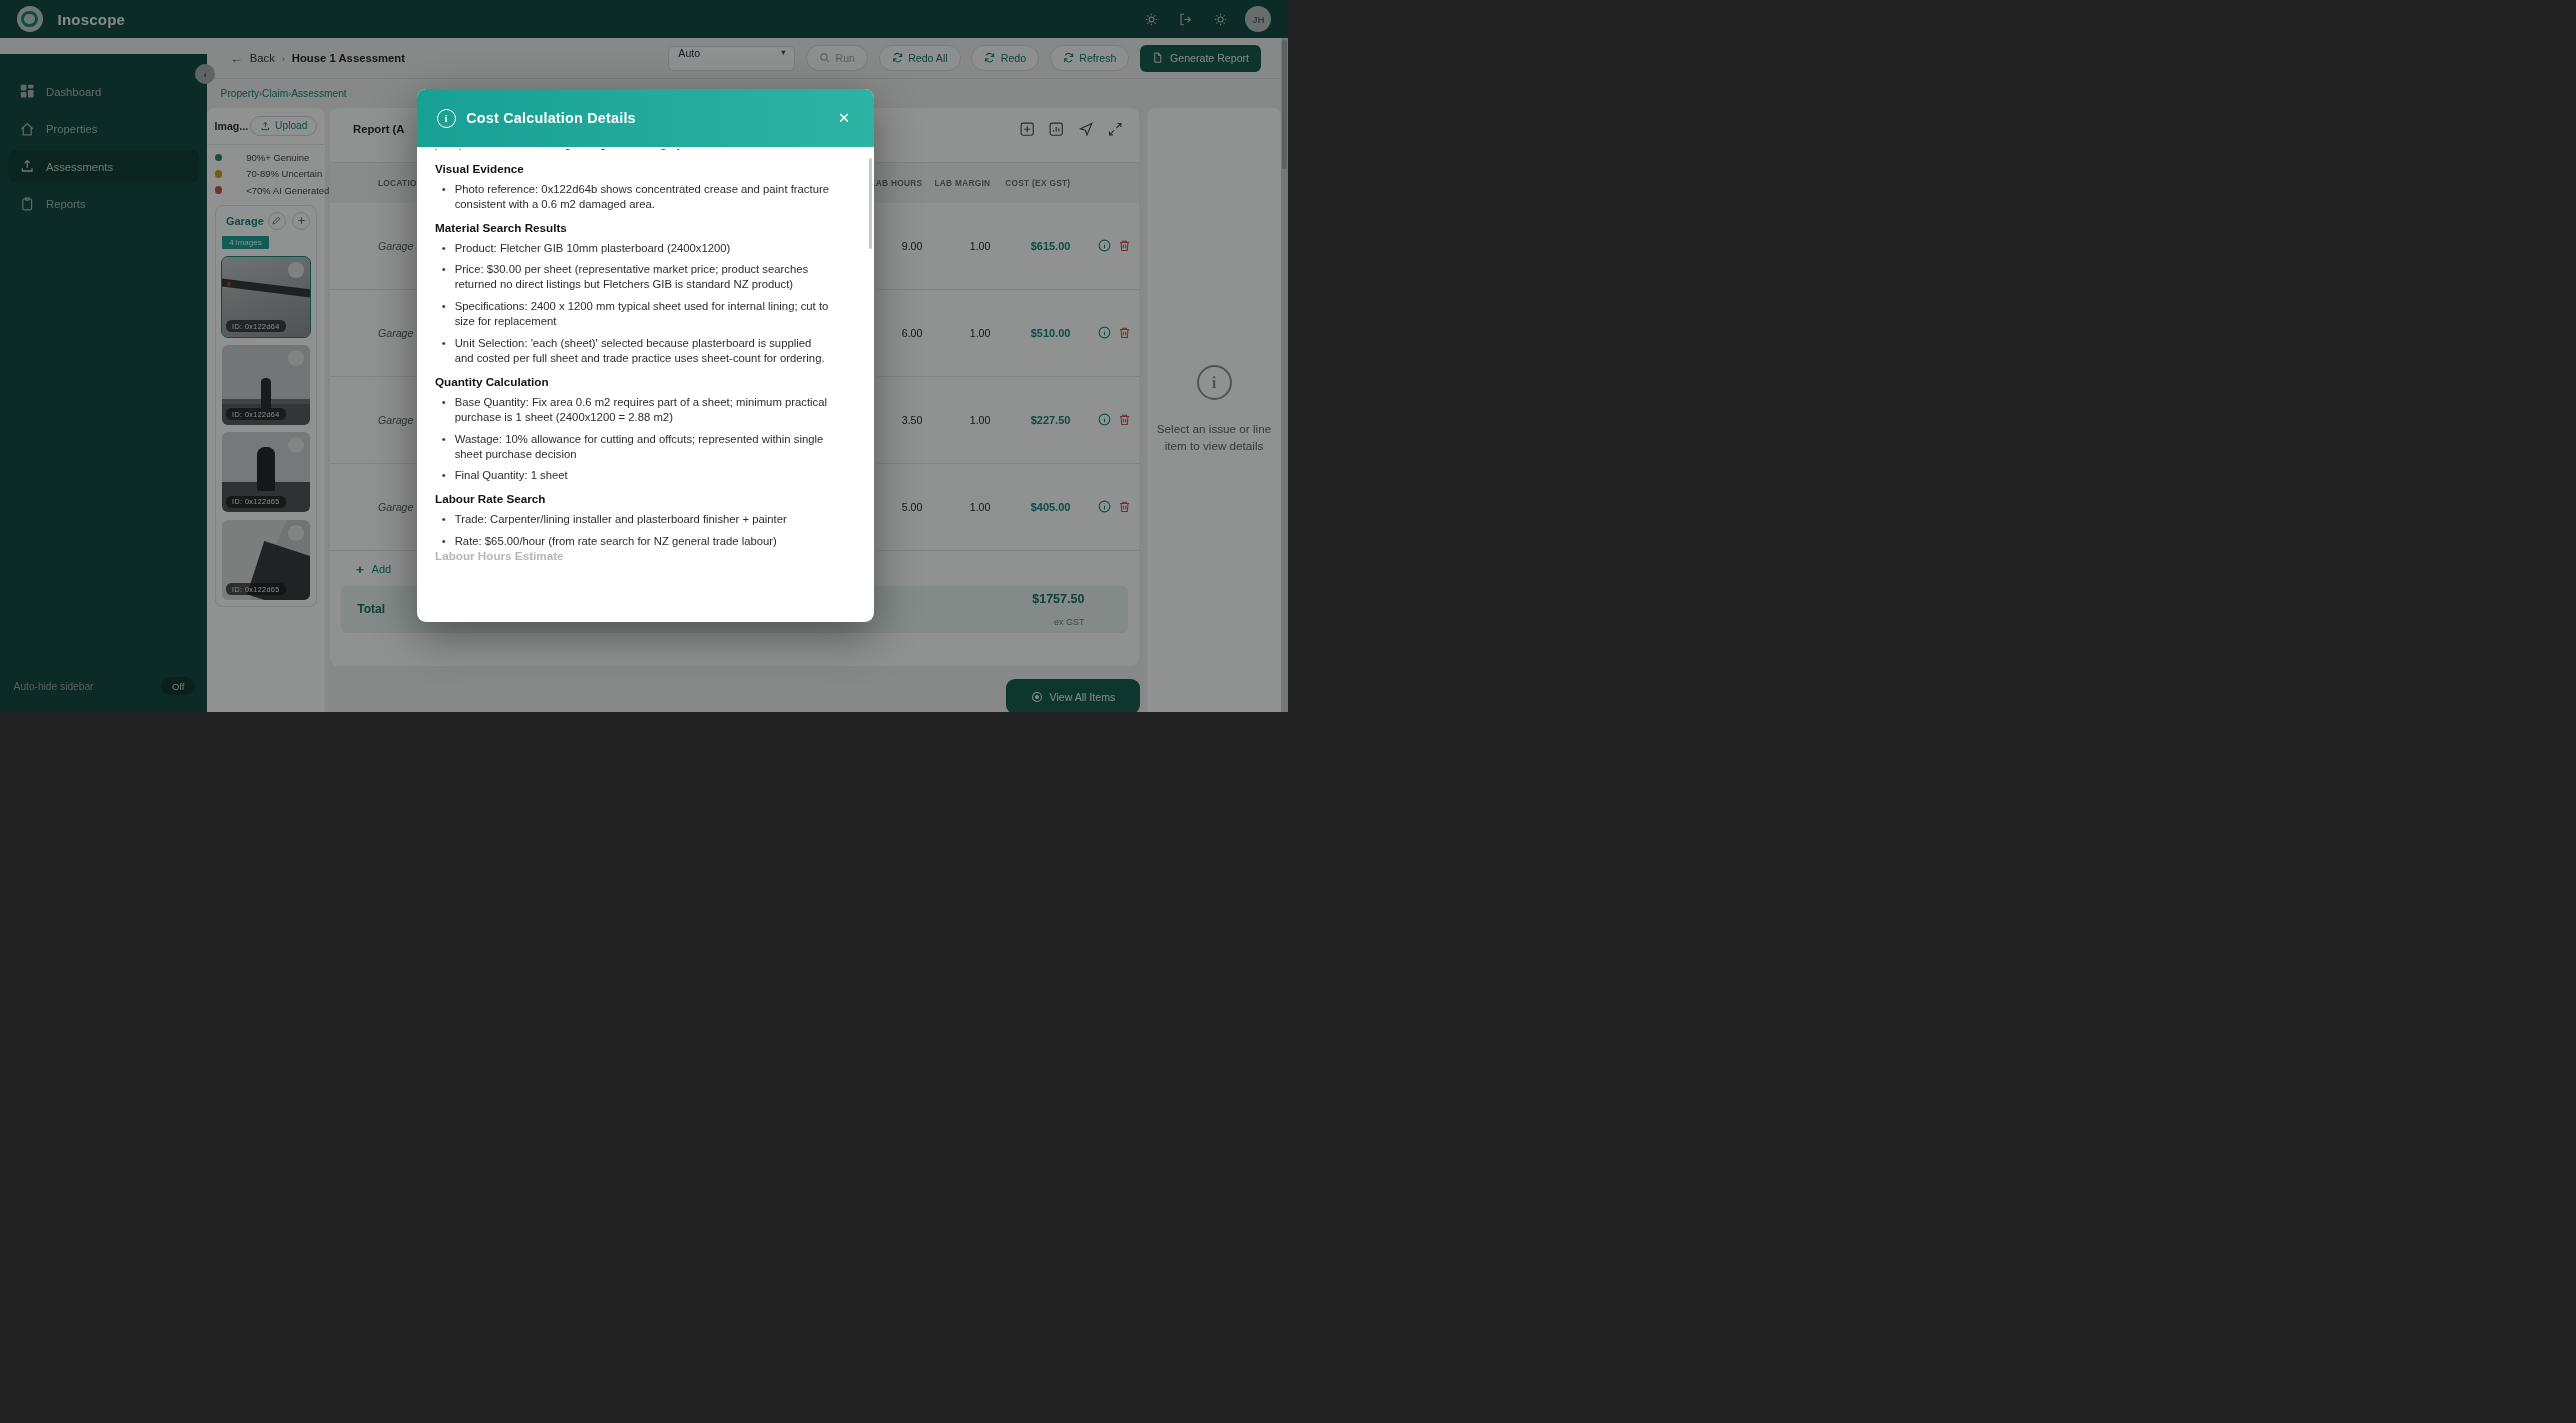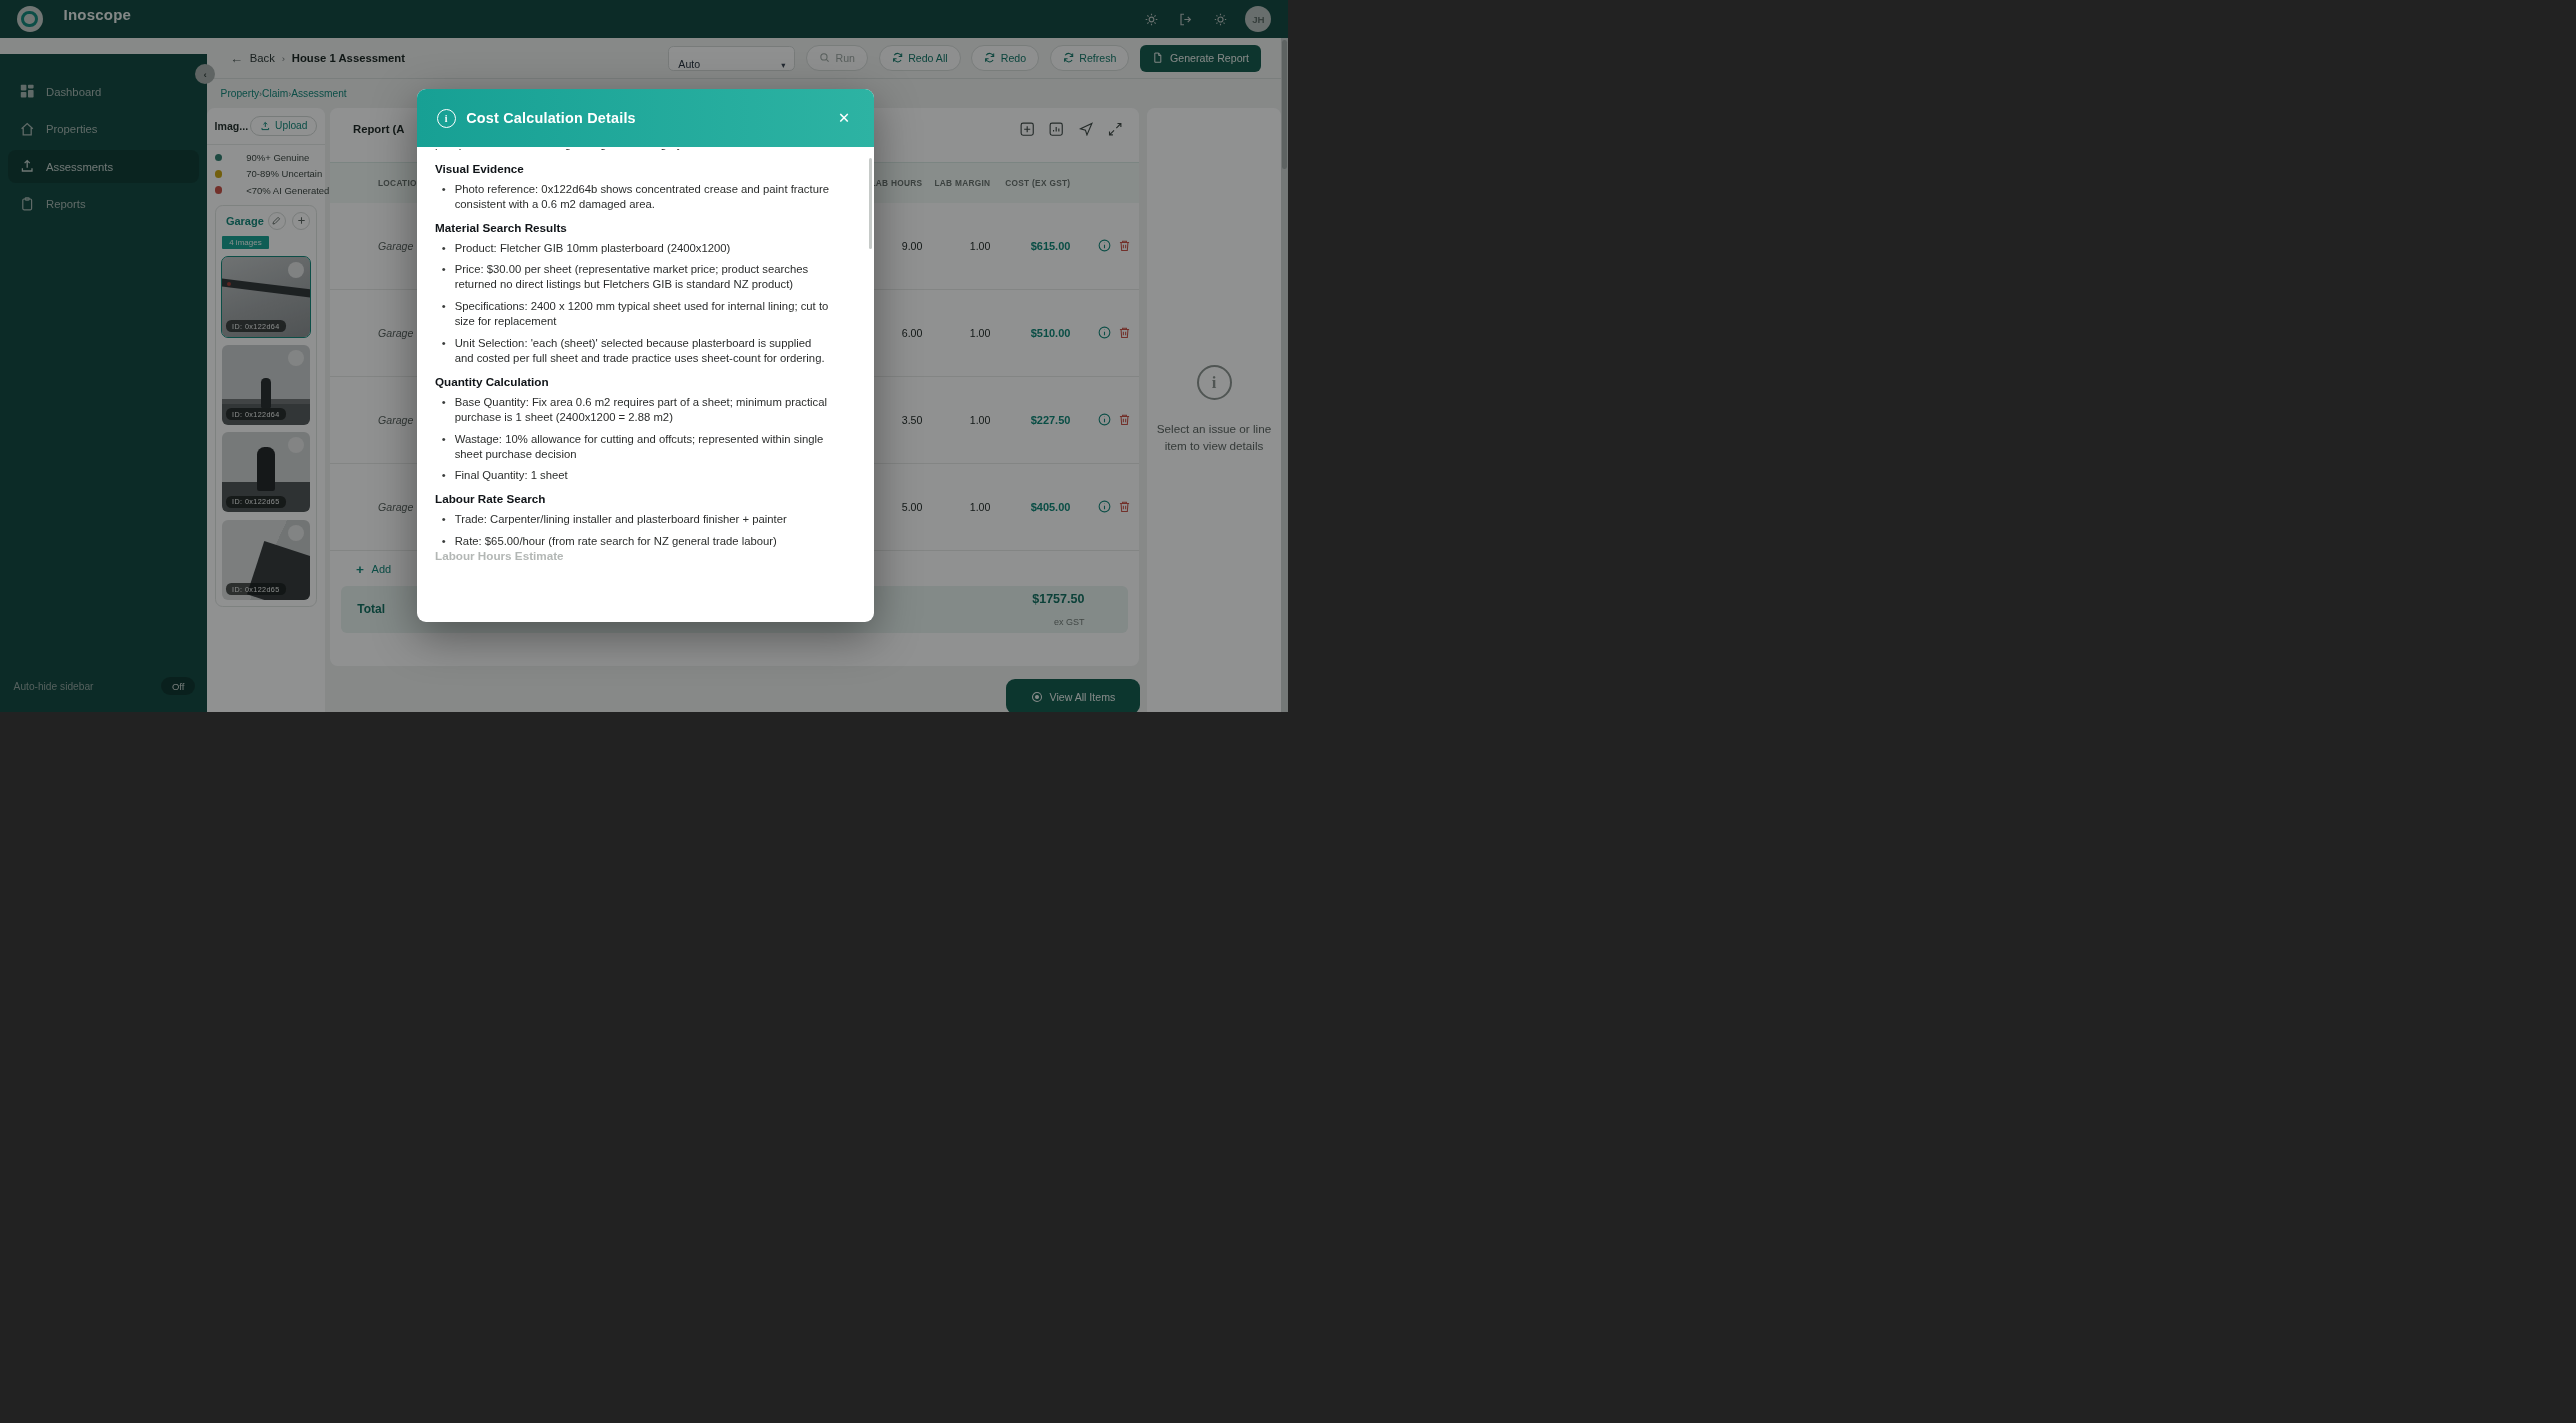--- a/index.html
+++ b/index.html
@@ -3,21 +3,21 @@
 <meta charset="utf-8">
 <style>
   * { margin:0; padding:0; box-sizing:border-box; }
   html,body { background:#222; }
   .app { position:relative; width:1288px; height:712px; overflow:hidden;
          font-family:"Liberation Sans", sans-serif; background:#eef0ef; }
 
   
   .topbar { position:absolute; left:0; top:0; width:100%; height:38px; background:#0f463e;
             display:flex; align-items:center; justify-content:space-between; padding:0 16.6px; z-index:3; }
-  .brand { display:flex; gap:21px; }
+  .brand { display:flex; align-items:center; gap:15px; }
   .logo { width:26px; height:26px; border-radius:50%; background:#c7cecb; display:flex; align-items:center; justify-content:center; }
   .logo-ring { width:16.6px; height:16.6px; border-radius:50%; border:3px solid #0f8578; background:#c7cecb; }
   .brand-name { color:#e9efed; font-size:15px; font-weight:700; letter-spacing:0.2px; }
   .top-actions { display:flex; align-items:center; gap:15px; }
   .tbtn { width:19.7px; height:19.7px; display:flex; align-items:center; justify-content:center; color:#b9c4c1; cursor:pointer; }
   .tbtn svg { width:15px; height:15px; }
   .avatar { width:26px; height:26px; border-radius:50%; background:#b6c0bd; color:#5d6b67;
             display:flex; align-items:center; justify-content:center; font-size:9.8px; font-weight:700; }
 
   
@@ -37,21 +37,21 @@
   
   .content { position:absolute; left:207px; top:38px; right:0; bottom:0; background:#eef0ef; }
   .toolbar { position:absolute; left:0; top:0; right:0; height:41px; display:flex; align-items:center;
              justify-content:space-between; padding:0 27px 0 23px; border-bottom:0.8px solid #d8dcda; }
   .tb-left { display:flex; align-items:center; gap:6.8px; font-size:11.3px; color:#273230; }
   .back-arrow { font-size:13px; color:#4b5653; cursor:pointer; }
   .tb-sep { color:#6b7572; font-size:9.8px; }
   .tb-title { font-weight:700; color:#15201d; }
   .tb-right { display:flex; align-items:center; gap:10.6px; }
   .select { width:127px; height:25px; background:#fdfdfd; border:0.8px solid #d4d8d6; border-radius:5.3px;
-            display:flex; align-items:flex-end; justify-content:space-between; padding:0 9px; font-size:10.6px; color:#1f2937; cursor:pointer; }
+            display:flex; align-items:flex-start; justify-content:space-between; padding:0 9px; font-size:10.6px; color:#1f2937; cursor:pointer; }
   .select .caret { font-size:8.3px; color:#374151; }
   .pill-btn { height:26px; border:0.8px solid #d6dad8; background:#fbfcfb; border-radius:13.6px; display:flex; align-items:center;
               gap:5.3px; padding:0 12px; font-size:10.6px; color:#0e7466; cursor:pointer; }
   .pill-btn svg { width:11.3px; height:11.3px; }
   .pill-btn.disabled { color:#9aa3a0; }
   .cta-btn { height:27px; background:#11584b; border:none; border-radius:6px; color:#e9efec; font-size:10.6px;
              display:flex; align-items:center; gap:6.8px; padding:0 12px; cursor:pointer; }
   .cta-btn svg { width:11.3px; height:11.3px; }
   .breadcrumb { position:absolute; left:0; top:41px; right:0; height:29px; display:flex; align-items:center; 
                 padding:0 13.6px; font-size:10.2px; color:#0f8578; }

